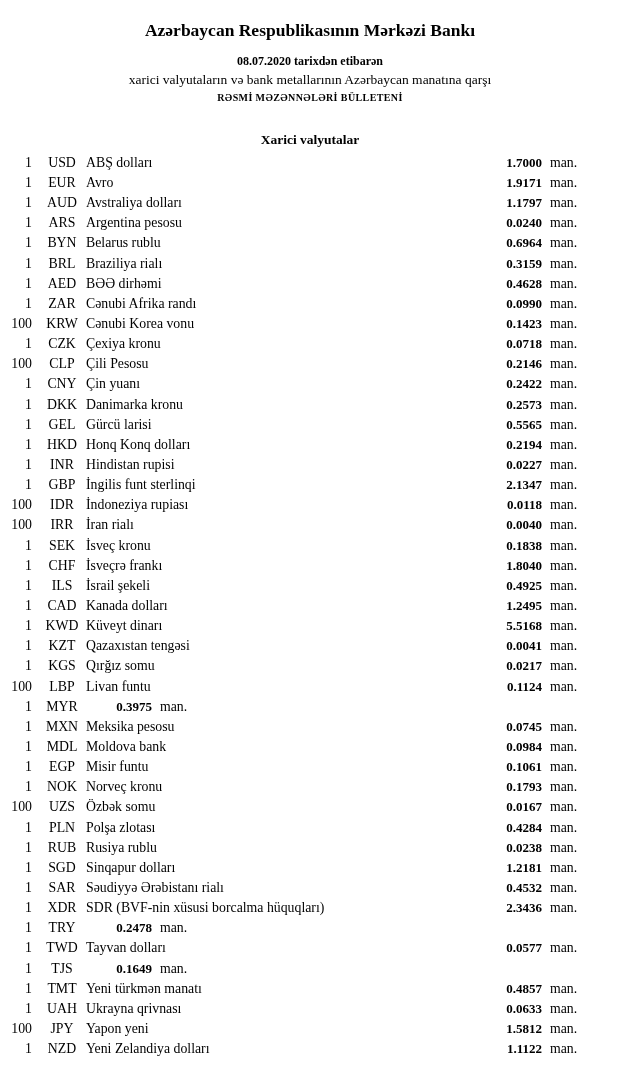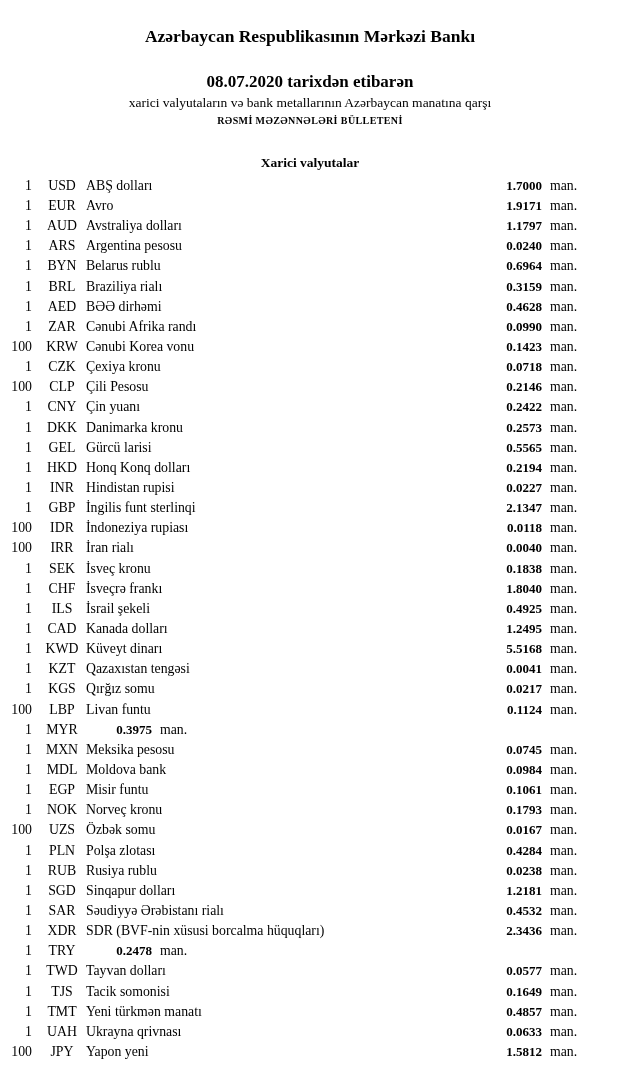--- a/index.html
+++ b/index.html
@@ -7,33 +7,33 @@
   body {
     width: 620px;
     height: 1066px;
     font-family: "Liberation Serif", serif;
     color: #000000;
     overflow: hidden;
   }
   .page {
     width: 620px;
     height: 826px;
-    padding-top: 26px;
+    padding-top: 20px;
     background: #ffffff;
   }
   .header { text-align: center; }
   .bank-name {
     font-size: 17.5px;
     font-weight: bold;
     line-height: 1.25;
   }
   .date-line {
-    font-size: 17px;
+    font-size: 12px;
     font-weight: bold;
-    margin-top: 24px;
+    margin-top: 12px;
   }
   .subtitle {
     font-size: 13.5px;
     margin-top: 3px;
   }
   .bulletin-title {
     font-size: 10px;
     font-weight: bold;
     letter-spacing: 0.4px;
     margin-top: 4px;
@@ -392,21 +392,20 @@
     <span class="qty">1</span>
     <span class="code">TWD</span>
     <span class="name">Tayvan dolları</span>
     <span class="rate">0.0577</span>
     <span class="unit">man.</span>
   </div>
 
   <div class="row">
     <span class="qty">1</span>
     <span class="code">TJS</span>
-    <span class="name">Tacik somonisi</span>
     <span class="rate">0.1649</span>
     <span class="unit">man.</span>
   </div>
 
   <div class="row">
     <span class="qty">1</span>
     <span class="code">TMT</span>
     <span class="name">Yeni türkmən manatı</span>
     <span class="rate">0.4857</span>
     <span class="unit">man.</span>

